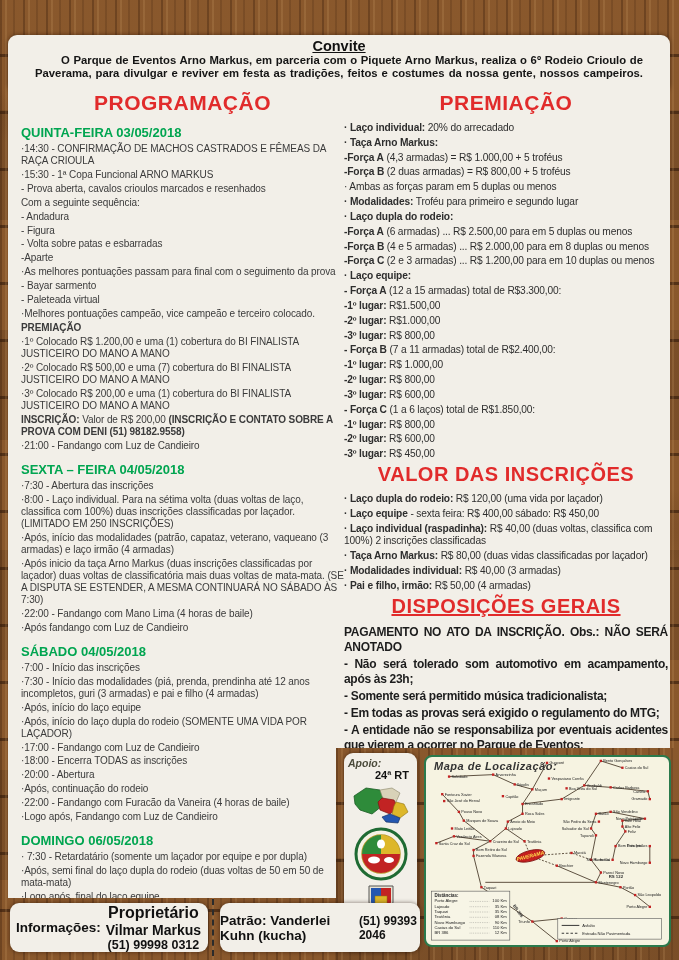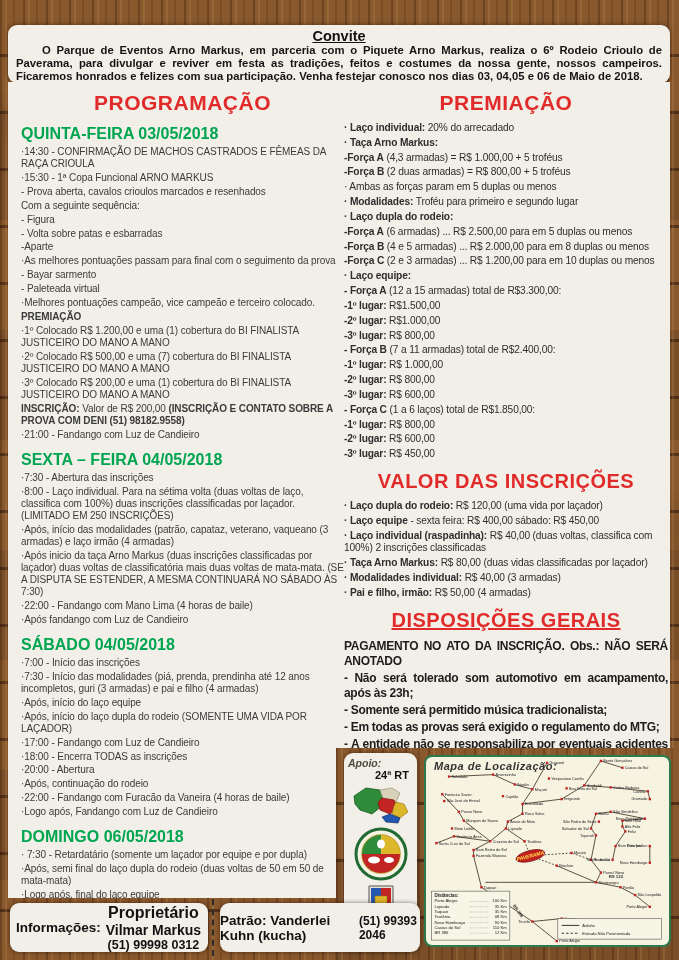--- a/index.html
+++ b/index.html
@@ -18,33 +18,33 @@
   }
   .wood-patch {
     position:absolute; left:336px; top:748px; width:343px; height:212px;
     background-color:#8f5e31;
     background-image:
       repeating-linear-gradient(90deg, rgba(53,26,9,.32) 0 2px, transparent 2px 5px, rgba(226,180,120,.16) 5px 7px, transparent 7px 13px, rgba(53,26,9,.18) 13px 15px, transparent 15px 23px),
       repeating-linear-gradient(180deg, transparent 0 54px, rgba(40,18,6,.55) 54px 57px),
       repeating-linear-gradient(180deg, rgba(120,70,30,.25) 0 110px, rgba(60,32,12,.25) 110px 220px);
   }
   .panel { background:#f2efe8; border-radius:9px; box-shadow:0 0 4px rgba(30,12,2,.55); }
-  .header-box { position:absolute; left:8px; top:25px; width:662px; height:58px; padding:3px 8px; }
+  .header-box { position:absolute; left:8px; top:35px; width:662px; height:58px; padding:3px 27px; }
   .header-title { text-align:center; font-weight:bold; font-size:14.5px; text-decoration:underline; color:#111; }
   .header-body { font-weight:bold; font-size:11.3px; line-height:1.17; color:#151515; text-indent:26px; text-align:justify; }
   .main-panel {
     position:absolute; left:8px; top:82px; width:662px; height:816px; background:#f2efe8;
     clip-path:polygon(0 0, 662px 0, 662px 666px, 330px 666px, 330px 816px, 0 816px);
   }
   .col-left  { position:absolute; left:13px;  top:4px; width:323px; }
   .col-right { position:absolute; left:336px; top:4px; width:324px; }
   .sec-title { font-weight:bold; font-size:21px; color:#e12b2b; text-align:center; letter-spacing:.5px; margin:5px 0 7px; }
-  .sec-title.small { font-size:20px; margin-top:10px; }
+  .sec-title.small { font-size:20px; margin-top:3px; }
   .sec-title.und { text-decoration:underline; }
-  .day-h { font-weight:bold; font-size:16px; color:#00a550; margin:10px 0 3px; }
+  .day-h { font-weight:bold; font-size:13px; color:#00a550; margin:10px 0 3px; }
   .line  { font-size:10px;  line-height:1.21; letter-spacing:-0.1px; margin:0 0 1.8px; color:#3b3b3b; }
   .rline { font-size:10.2px; line-height:1.2; letter-spacing:-0.15px; margin:0 0 2.6px; color:#2e2e2e; }
   .dline { font-size:12px; font-weight:bold; line-height:1.25; letter-spacing:-0.3px; margin:0 0 2px; color:#1c1c1c; text-align:justify; }
   .apoio-panel { position:absolute; left:344px; top:753px; width:73px; height:198px; padding:4px 4px; text-align:center; }
   .apoio-label { font-style:italic; font-weight:bold; font-size:10.5px; color:#4a4a3a; text-align:left; }
   .apoio-rt { font-weight:bold; font-size:11px; color:#111; text-align:right; padding-right:4px; }
   .apoio-logo { display:block; margin:3px auto 0; }
   .apoio-caption { font-size:5px; font-weight:bold; color:#333; line-height:1.1; }
   .map-panel { position:absolute; left:424px; top:755px; width:247px; height:192px; background:#f6f3e1; border:2.5px solid #2a7a4c; border-radius:8px; overflow:hidden; }
   .map-title { position:absolute; left:8px; top:3px; font-weight:bold; font-style:italic; font-size:11px; color:#333; letter-spacing:.5px; z-index:2; }
@@ -73,20 +73,21 @@
   <div class="main-panel">
     <div class="col-left">
       <h1 class="sec-title">PROGRAMAÇÃO</h1>
       <div>
           <div>
             <h3 class="day-h">QUINTA-FEIRA 03/05/2018</h3>
             <p class="line">·14:30 -  CONFIRMAÇÃO DE MACHOS CASTRADOS E FÊMEAS DA RAÇA CRIOULA</p>
             <p class="line">·15:30 - 1ª Copa Funcional ARNO MARKUS</p>
             <p class="line">- Prova aberta, cavalos crioulos marcados e resenhados</p>
             <p class="line">Com a seguinte sequência:</p>
+            <p class="line">- Andadura</p>
             <p class="line">- Figura</p>
             <p class="line">- Volta sobre patas e esbarradas</p>
             <p class="line">-Aparte</p>
             <p class="line">·As melhores pontuações passam para final com o seguimento da prova</p>
             <p class="line">- Bayar sarmento</p>
             <p class="line">- Paleteada virtual</p>
             <p class="line">·Melhores pontuações campeão, vice campeão e terceiro colocado.</p>
             <p class="line"><b>PREMIAÇÃO</b></p>
             <p class="line">·1º Colocado R$ 1.200,00 e uma (1) cobertura do BI FINALISTA JUSTICEIRO DO MANO A MANO</p>
             <p class="line">·2º Colocado R$ 500,00 e uma (7) cobertura do BI FINALISTA JUSTICEIRO DO MANO A MANO</p>

